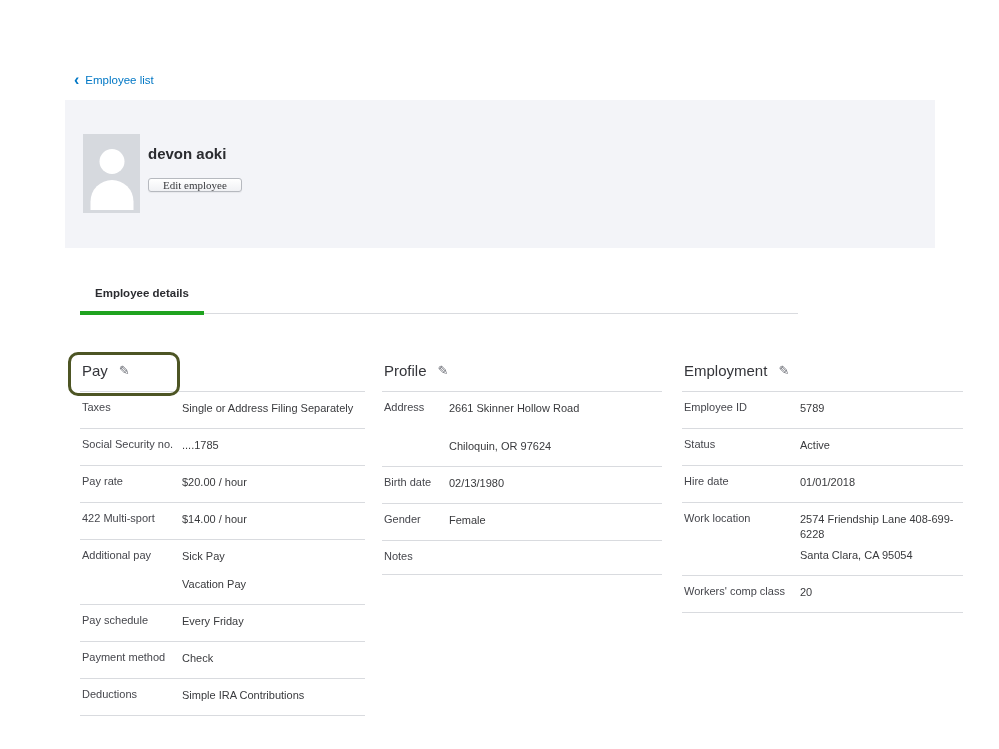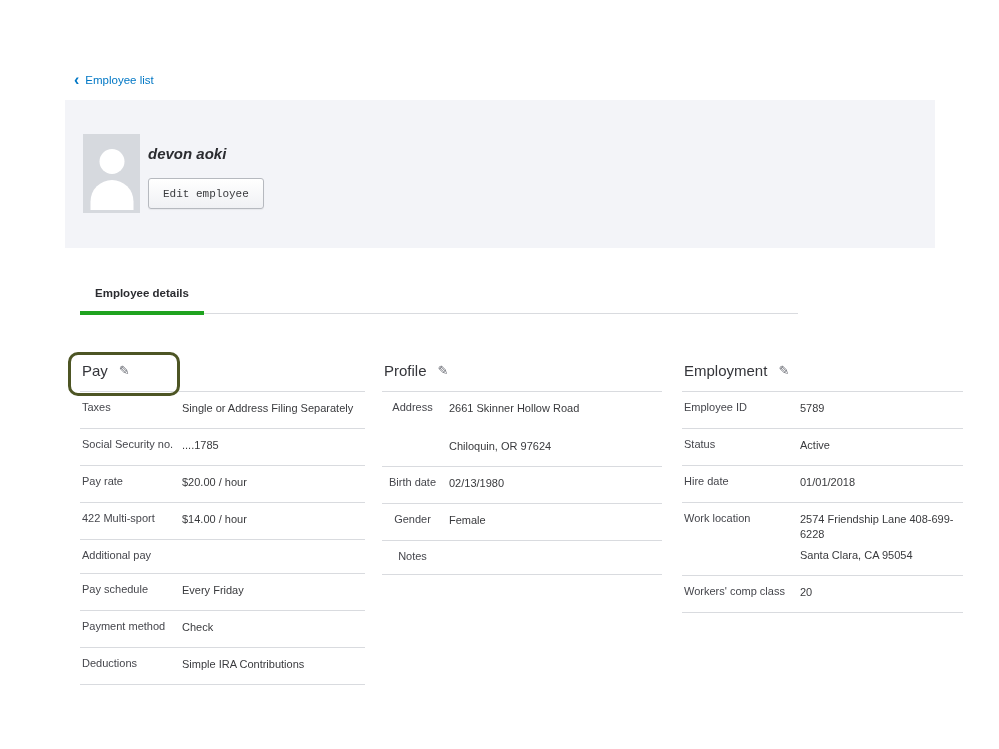--- a/index.html
+++ b/index.html
@@ -14,43 +14,43 @@
 
   
   .back-link { position:absolute; left:74px; top:74px; display:flex; align-items:center; gap:6px; color:#0077c5; font-size:11.5px; cursor:pointer; }
   .back-chevron { font-size:16px; line-height:10px; font-weight:bold; }
 
   
   .header-band { position:absolute; left:65px; top:100px; width:870px; height:148px; background:#f3f4f8; }
   .avatar { position:absolute; left:18px; top:34px; width:57px; height:79px; background:#d6d9de; overflow:hidden; }
   .avatar .head { position:absolute; left:50%; top:15px; transform:translateX(-50%); width:25px; height:25px; border-radius:50%; background:#ffffff; }
   .avatar .shoulders { position:absolute; left:50%; top:46px; transform:translateX(-50%); width:43px; height:30px; border-radius:22px 22px 0 0; background:#ffffff; }
-  .employee-name { position:absolute; left:83px; top:45px; font-size:15px; font-weight:bold; color:#2b2c30;font-style:italic; }
-  .edit-btn { position:absolute; left:83px; top:78px; height:31px; padding:0 14px; display:flex; align-items:center;
-    font-family:Liberation Mono, monospace; font-size:11px; color:#393a3d; background:linear-gradient(#ffffff,#f0f1f4);
+  .employee-name { position:absolute; left:83px; top:45px; font-size:15px; font-weight:bold; color:#2b2c30; }
+  .edit-btn { position:absolute; left:83px; top:78px; height:14px; padding:0 14px; display:flex; align-items:center;
+    font-family:Liberation Serif, serif; font-size:11px; color:#393a3d; background:linear-gradient(#ffffff,#f0f1f4);
     border:1px solid #b6b9bf; border-radius:3px; cursor:pointer; box-shadow:0 1px 1px rgba(0,0,0,0.05); }
 
   
   .tabs { position:absolute; left:80px; top:274px; width:718px; display:flex; align-items:center; border-bottom:1px solid #d9dbdf; }
   .tab { position:relative; padding:13px 15px 14px; font-size:11.5px; color:#55575e; cursor:pointer; white-space:nowrap; }
   .tab.active { color:#2b2c30; font-weight:bold; }
   .tab.active::after { content:""; position:absolute; left:0; right:0; bottom:-2px; height:4px; background:#1fa31f; }
   .tab-divider { width:1px; background:#d9dbdf; margin:9px 0; }
 
   
   .section { position:absolute; top:354px; }
   .section-pay { left:80px; width:285px; }
   .section-profile { left:382px; width:280px; }
   .section-employment { left:682px; width:281px; }
   .section-title { display:flex; align-items:center; gap:11px; padding:8px 2px 12px; font-size:15px; color:#34353a; border-bottom:1px solid #d9dbdf; }
   .pencil-icon { font-size:13px; color:#6b6d75; cursor:pointer; }
   .row { display:flex; align-items:flex-start; padding:9px 2px 12px; border-bottom:1px solid #d9dbdf; font-size:11px; }
   .row-label { flex-shrink:0; color:#45464c; padding-right:8px; }
   .section-pay .row-label { width:100px; }
-  .section-profile .row-label { width:65px;text-align:center; }
+  .section-profile .row-label { width:65px; }
   .section-employment .row-label { width:116px; }
   .row-values { flex:1; color:#393a3d; }
   .row-values .val { line-height:15px; min-height:12px; }
   .section-pay .row-values .val + .val { margin-top:13px; }
   .section-profile .row-values .val + .val { margin-top:23px; }
   .section-employment .row-values .val + .val { margin-top:6px; }
 
   
   .highlight-box { position:absolute; left:68px; top:352px; width:112px; height:44px;
     border:3px solid #4d5524; border-radius:10px; pointer-events:none; z-index:6; background:transparent; }
@@ -101,20 +101,24 @@
     </div>
   </div>
   <div class="row">
     <div class="row-label">422 Multi-sport</div>
     <div class="row-values">
       <div class="val">$14.00 / hour</div>
     </div>
   </div>
   <div class="row">
     <div class="row-label">Additional pay</div>
+    <div class="row-values">
+      <div class="val">Sick Pay</div>
+      <div class="val">Vacation Pay</div>
+    </div>
   </div>
   <div class="row">
     <div class="row-label">Pay schedule</div>
     <div class="row-values">
       <div class="val">Every Friday</div>
     </div>
   </div>
   <div class="row">
     <div class="row-label">Payment method</div>
     <div class="row-values">

